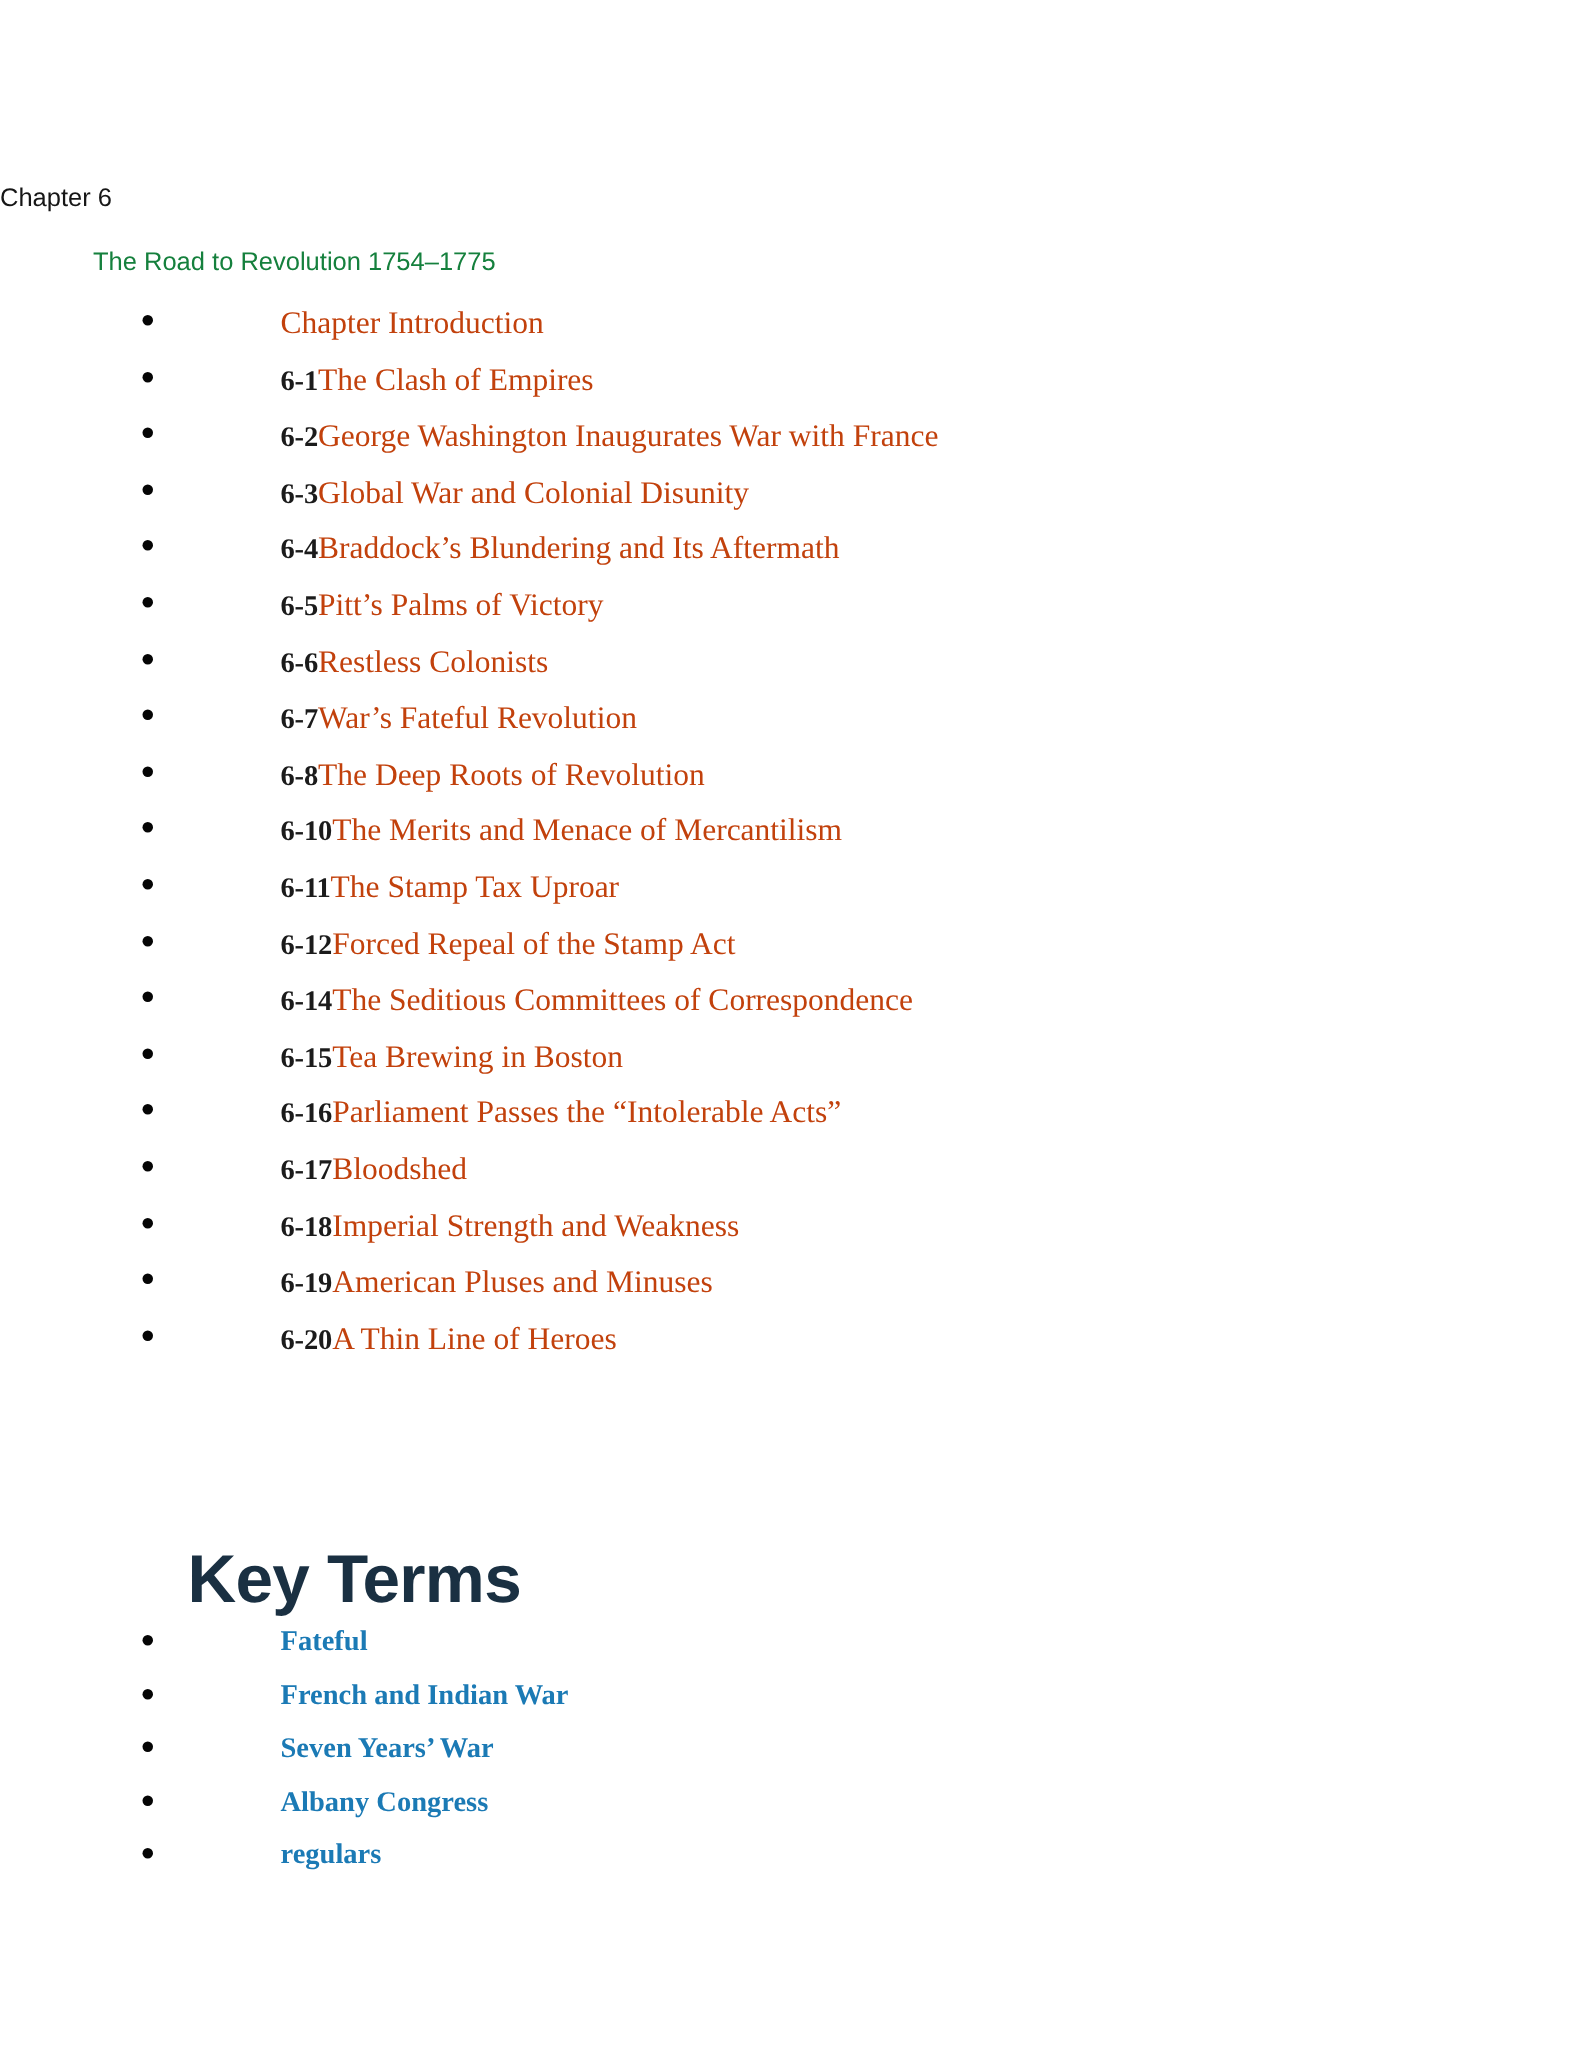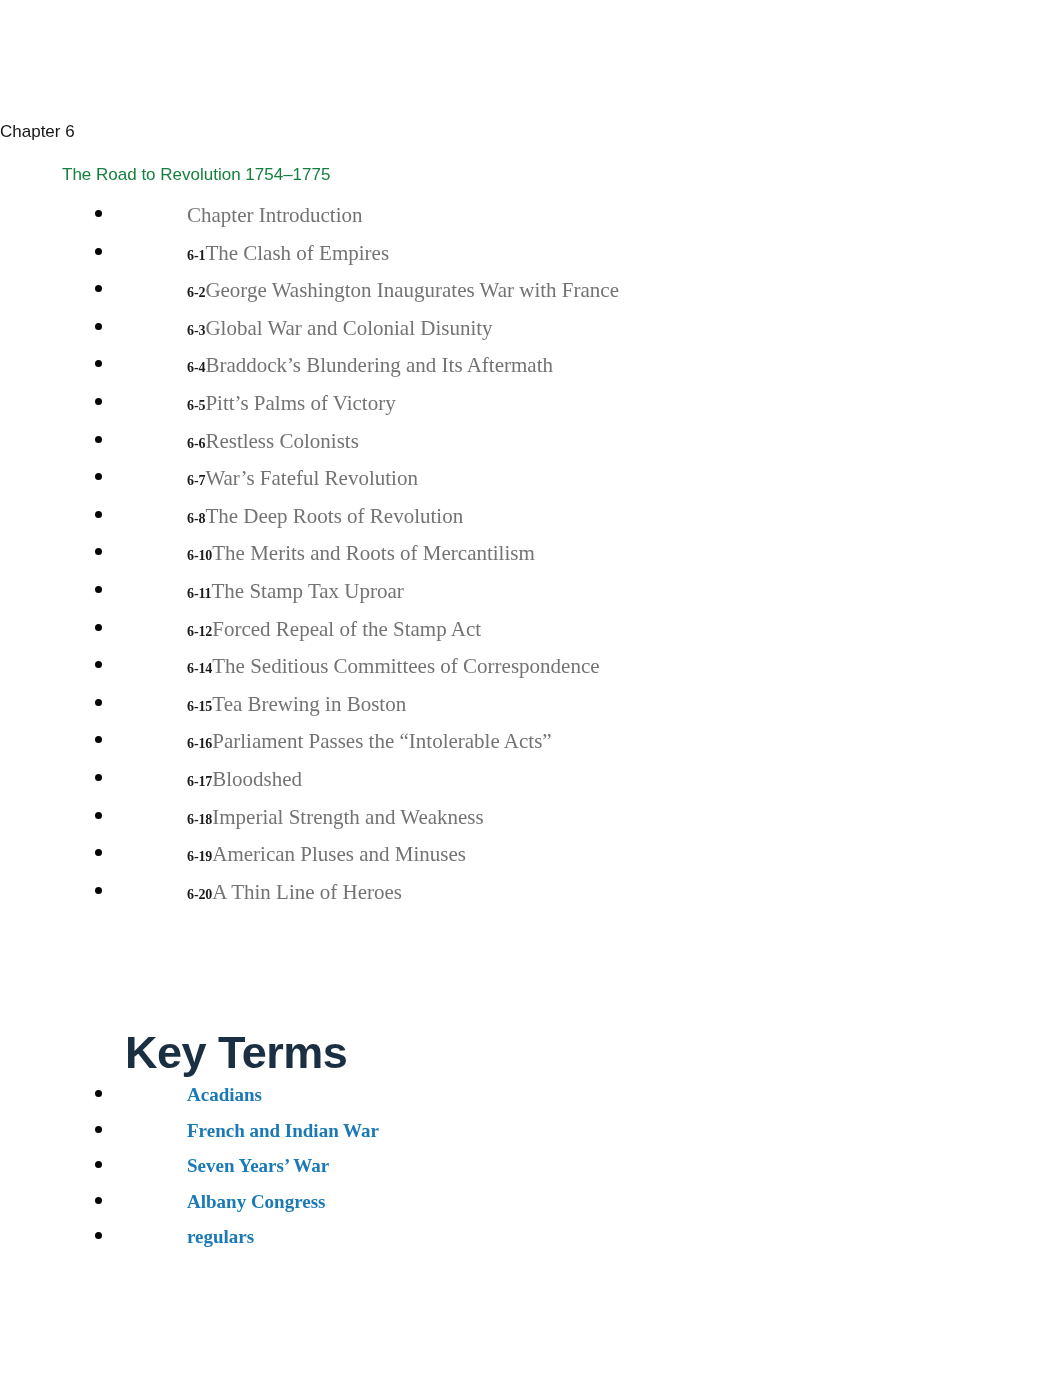--- a/index.html
+++ b/index.html
@@ -81,29 +81,29 @@
     position: absolute;
     left: 187px;
     top: 0;
     white-space: pre;
     line-height: 26px;
   }
 
   .sec-num {
     font-family: "Liberation Serif", serif;
     font-weight: bold;
-    font-size: 14px;
+    font-size: 19px;
     color: #1b1b1b;
     letter-spacing: -0.1px;
   }
   .sec-title {
     font-family: "Liberation Serif", serif;
     font-weight: normal;
     font-size: 21px;
-    color: #737373;
+    color: #c2410c;
   }
 
   .term-text {
     position: absolute;
     left: 187px;
     top: 0;
     white-space: pre;
     line-height: 26px;
     font-family: "Liberation Serif", serif;
     font-weight: bold;
@@ -168,21 +168,21 @@
       <li>
         <span class="bullet"></span>
         <span class="row-text"><span class="sec-num">6-7</span><span class="sec-title">War’s Fateful Revolution</span></span>
       </li>
       <li>
         <span class="bullet"></span>
         <span class="row-text"><span class="sec-num">6-8</span><span class="sec-title">The Deep Roots of Revolution</span></span>
       </li>
       <li>
         <span class="bullet"></span>
-        <span class="row-text"><span class="sec-num">6-10</span><span class="sec-title">The Merits and Roots of Mercantilism</span></span>
+        <span class="row-text"><span class="sec-num">6-10</span><span class="sec-title">The Merits and Menace of Mercantilism</span></span>
       </li>
       <li>
         <span class="bullet"></span>
         <span class="row-text"><span class="sec-num">6-11</span><span class="sec-title">The Stamp Tax Uproar</span></span>
       </li>
       <li>
         <span class="bullet"></span>
         <span class="row-text"><span class="sec-num">6-12</span><span class="sec-title">Forced Repeal of the Stamp Act</span></span>
       </li>
       <li>
@@ -213,21 +213,21 @@
         <span class="bullet"></span>
         <span class="row-text"><span class="sec-num">6-20</span><span class="sec-title">A Thin Line of Heroes</span></span>
       </li>
     </ul>
 
   <div class="key-terms-heading">Key Terms</div>
 
   <ul class="outline-list" id="terms-list">
       <li>
         <span class="bullet"></span>
-        <span class="term-text">Acadians</span>
+        <span class="term-text">Fateful</span>
       </li>
       <li>
         <span class="bullet"></span>
         <span class="term-text">French and Indian War</span>
       </li>
       <li>
         <span class="bullet"></span>
         <span class="term-text">Seven Years’ War</span>
       </li>
       <li>

